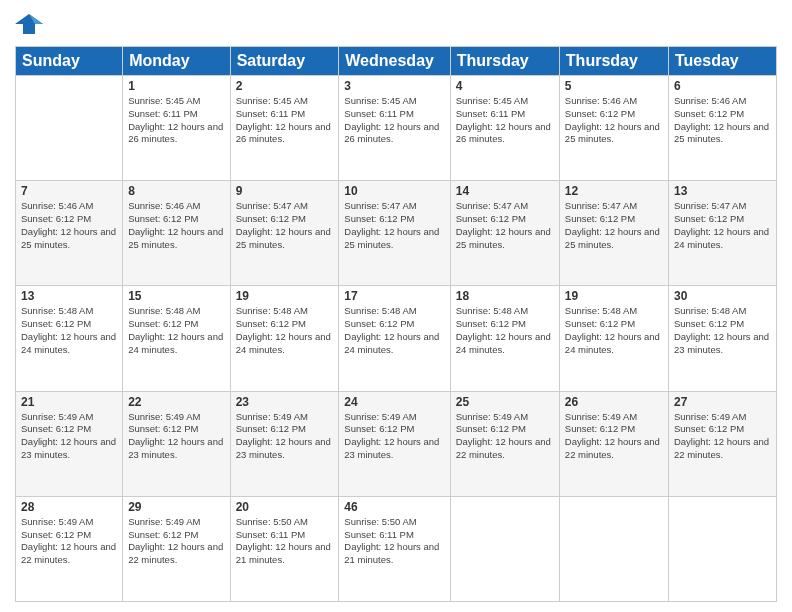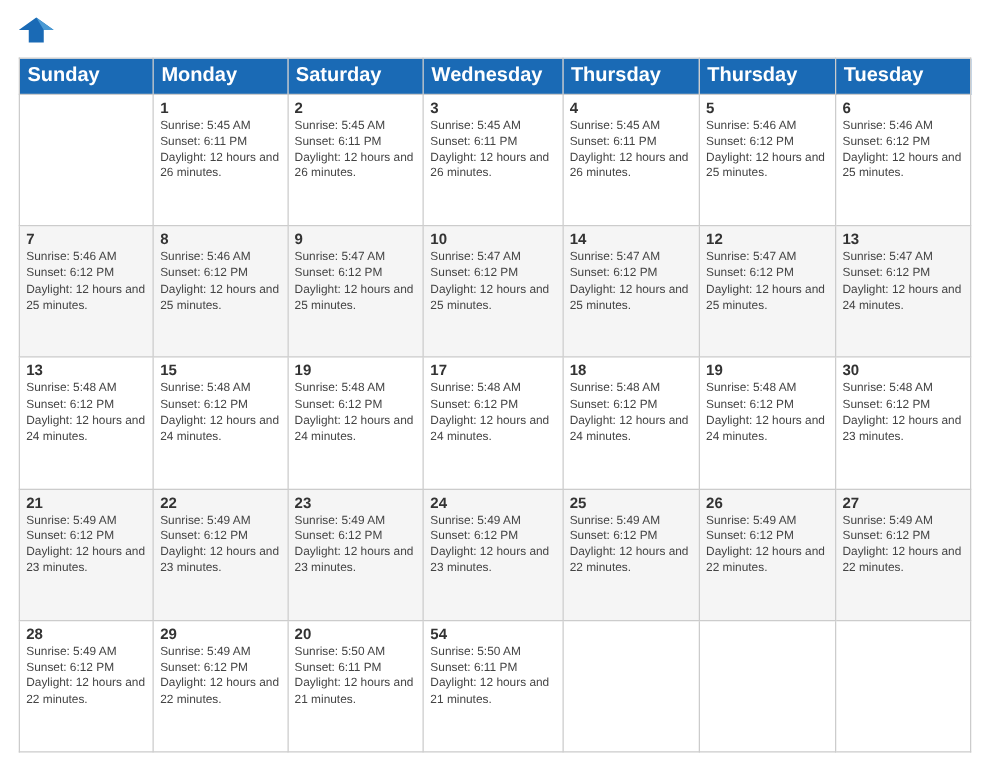--- a/index.html
+++ b/index.html
@@ -262,21 +262,21 @@
           </td>
           <td>
             <span class="day-number">29</span>
             <div class="day-info">Sunrise: 5:49 AM<br>Sunset: 6:12 PM<br>Daylight: 12 hours and 22 minutes.</div>
           </td>
           <td>
             <span class="day-number">20</span>
             <div class="day-info">Sunrise: 5:50 AM<br>Sunset: 6:11 PM<br>Daylight: 12 hours and 21 minutes.</div>
           </td>
           <td>
-            <span class="day-number">54</span>
+            <span class="day-number">46</span>
             <div class="day-info">Sunrise: 5:50 AM<br>Sunset: 6:11 PM<br>Daylight: 12 hours and 21 minutes.</div>
           </td>
           <td class="empty-cell"></td>
           <td class="empty-cell"></td>
           <td class="empty-cell"></td>
         </tr>
       </tbody>
   </table>
 </div>
 

